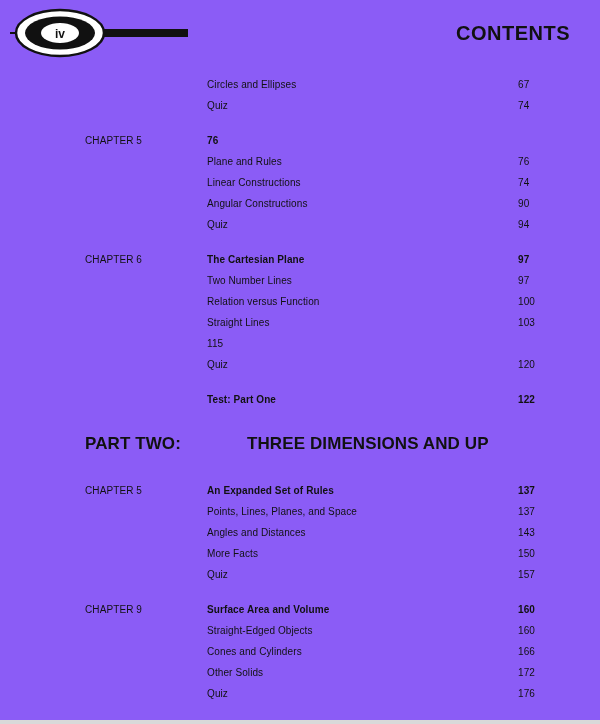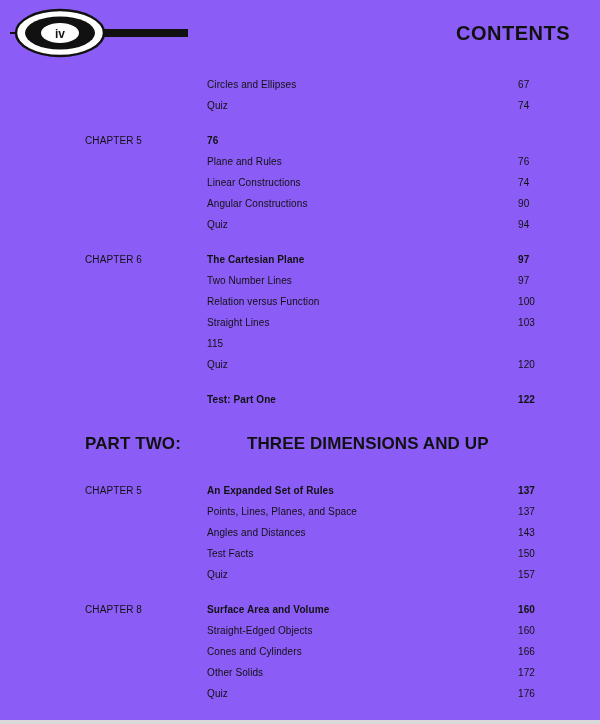--- a/index.html
+++ b/index.html
@@ -176,32 +176,32 @@
           <span class="title">Points, Lines, Planes, and Space</span>
           <span class="pageno">137</span>
         </div>
         <div class="row">
           <span class="label"></span>
           <span class="title">Angles and Distances</span>
           <span class="pageno">143</span>
         </div>
         <div class="row">
           <span class="label"></span>
-          <span class="title">Test Facts</span>
+          <span class="title">More Facts</span>
           <span class="pageno">150</span>
         </div>
         <div class="row">
           <span class="label"></span>
           <span class="title">Quiz</span>
           <span class="pageno">157</span>
         </div>
       </div>
       <div class="group">
         <div class="row bold">
-          <span class="label">CHAPTER 8</span>
+          <span class="label">CHAPTER 9</span>
           <span class="title">Surface Area and Volume</span>
           <span class="pageno">160</span>
         </div>
         <div class="row">
           <span class="label"></span>
           <span class="title">Straight-Edged Objects</span>
           <span class="pageno">160</span>
         </div>
         <div class="row">
           <span class="label"></span>

